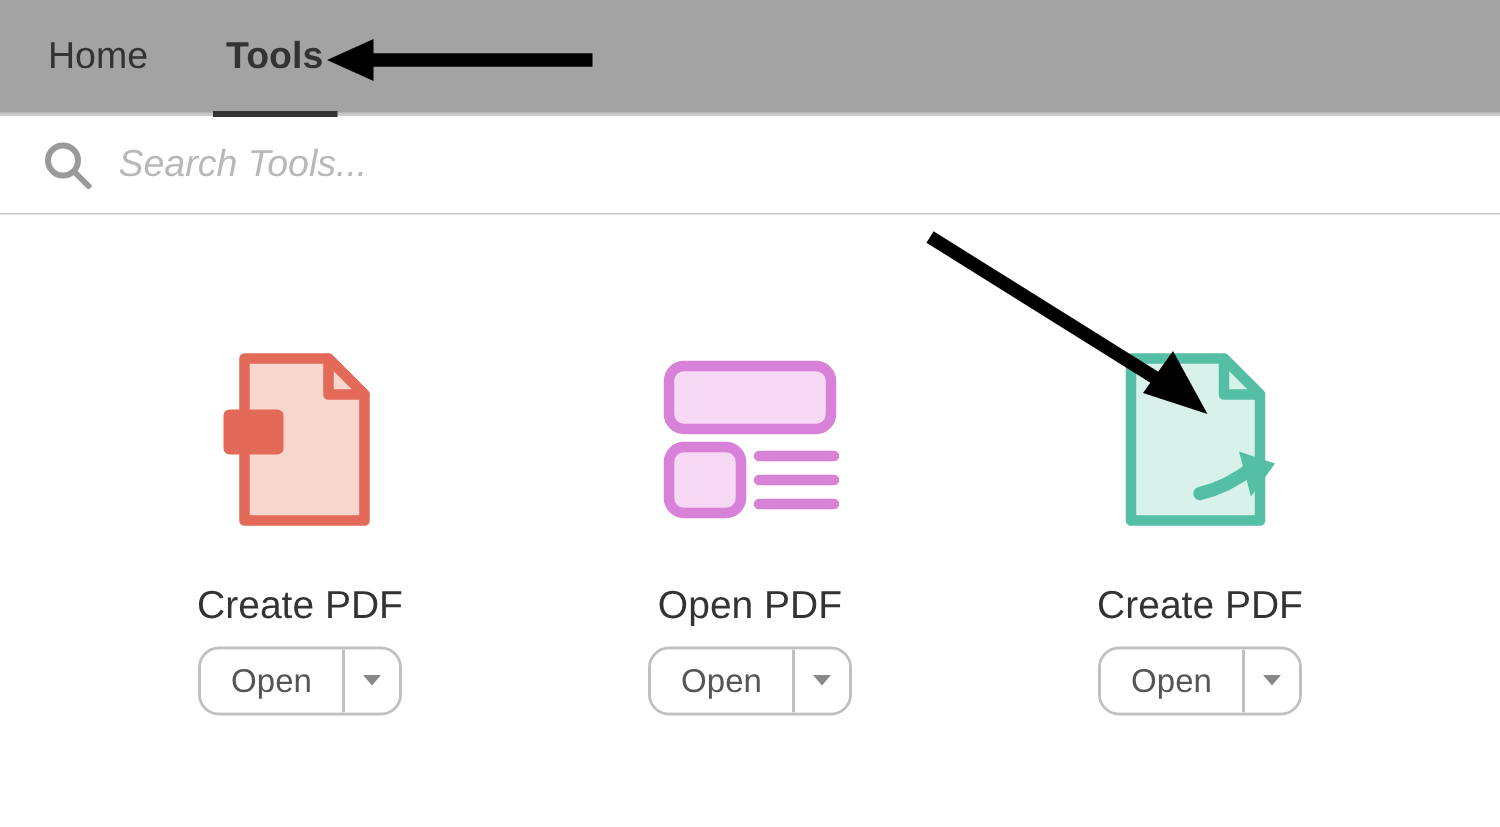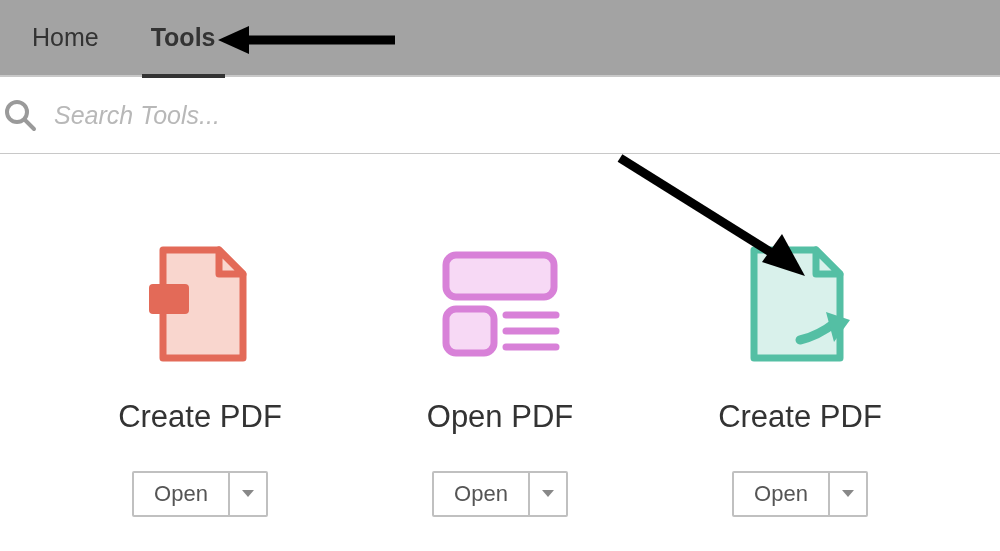--- a/index.html
+++ b/index.html
@@ -36,24 +36,25 @@
       content: "";
       position: absolute;
       bottom: -2px;
       left: 6px;
       right: 6px;
       height: 4px;
       background: #333;
     }
     .tab-home { margin-right: 22px; }
     .search-bar {
-      height: 77px;
+      height: 66px;
       border-bottom: 1px solid #c8c8c8;
       display: flex;
       align-items: center;
+      padding-left: 25px;
     }
     .search-icon-wrap {
       width: 40px;
       height: 40px;
       display: flex;
       align-items: center;
       justify-content: center;
       margin-right: 14px;
     }
     .search-input {
@@ -80,28 +81,28 @@
     }
     .tool-icon-wrap {
       width: 130px;
       height: 130px;
       display: flex;
       align-items: center;
       justify-content: center;
       margin-bottom: 30px;
     }
     .tool-label {
-      font-size: 31px;
+      font-size: 26px;
       color: #333;
-      margin-bottom: 36px;
+      margin-bottom: 12px;
     }
     .open-split {
       display: flex;
       border: 2px solid #c0c0c0;
-      border-radius: 2px;
+      border-radius: 14px;
       overflow: hidden;
     }
     .open-btn {
       font-size: 22px;
       color: #555;
       padding: 8px 20px;
       background: #fff;
       cursor: pointer;
       border-right: 2px solid #c0c0c0;
     }

